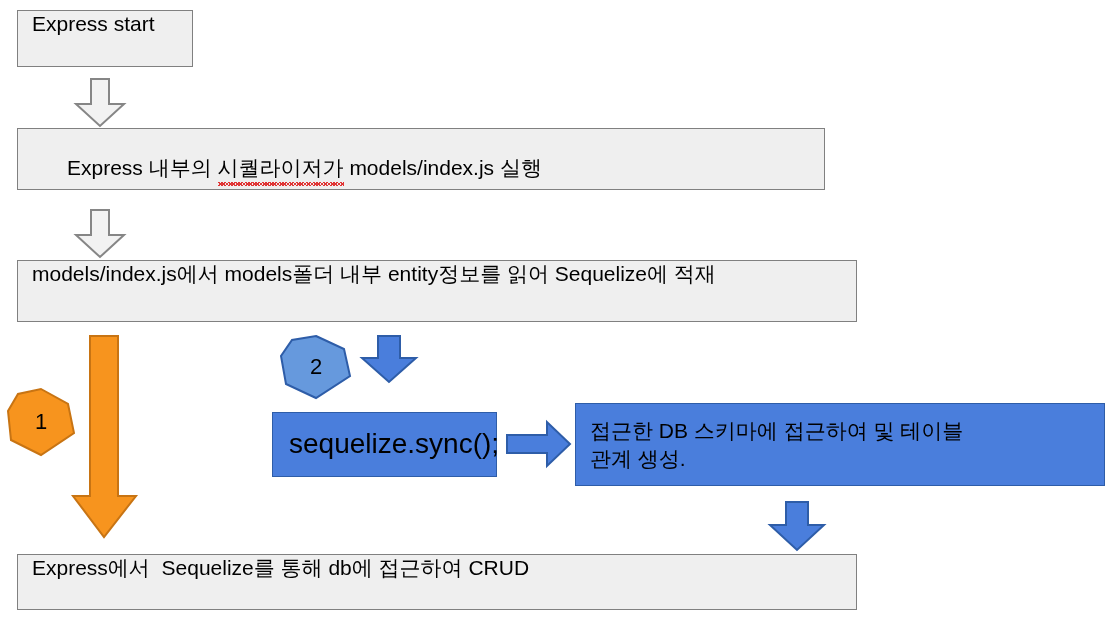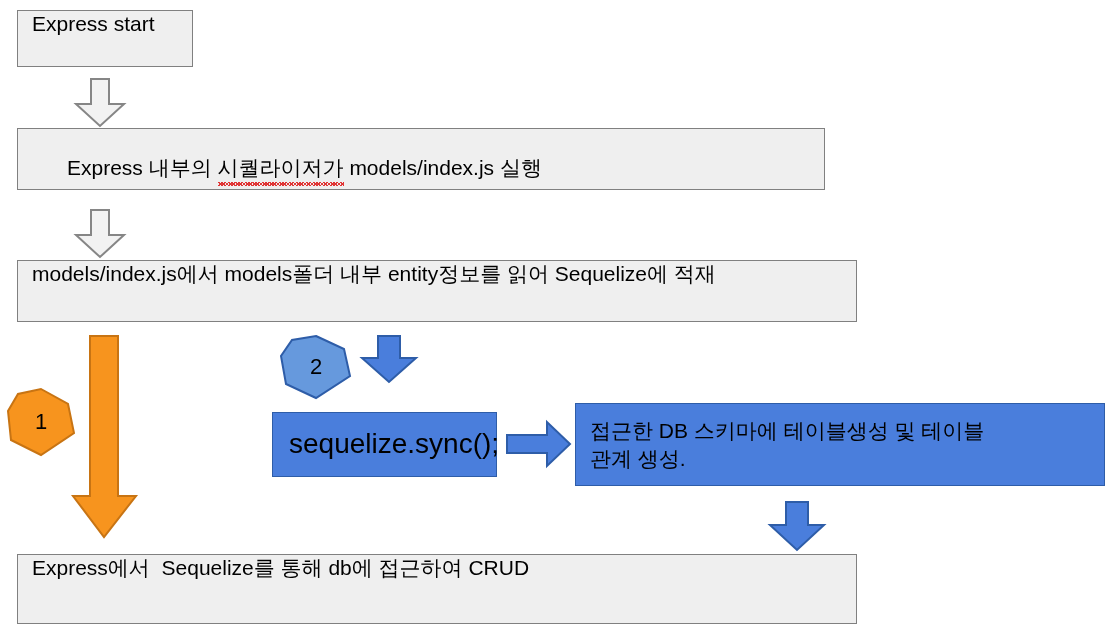--- a/index.html
+++ b/index.html
@@ -171,27 +171,27 @@
     <span class="btext">sequelize.sync();</span>
   </div>
 
   <div class="shape" style="left:505px; top:419px; width:68px; height:50px;">
     <svg width="68" height="50" viewBox="0 0 68 50">
       <polygon points="2,16 42,16 42,3 65,25 42,47 42,34 2,34" fill="#4A7EDC" stroke="#2E5DA8" stroke-width="2"></polygon>
     </svg>
   </div>
 
   <div class="bbox" style="left:575px; top:403px; width:530px; height:83px;">
-    <span class="btext"><span>접근한 DB 스키마에 테이블생성 및 테이블</span>
+    <span class="btext"><span>접근한 DB 스키마에 접근하여 및 테이블</span>
 <span>관계 생성.</span></span>
   </div>
 
   <div class="shape" style="left:766px; top:500px; width:62px; height:52px;">
     <svg width="62" height="52" viewBox="0 0 62 52">
       <polygon points="20,2 42,2 42,25 58,25 31,50 4,25 20,25" fill="#4A7EDC" stroke="#2E5DA8" stroke-width="2"></polygon>
     </svg>
   </div>
 
-  <div class="gbox" style="left:17px; top:554px; width:840px; height:70px;">
+  <div class="gbox" style="left:17px; top:554px; width:840px; height:56px;">
     <span class="gtext">Express에서  Sequelize를 통해 db에 접근하여 CRUD</span>
   </div>
 
 </div>
 
 </body></html>

